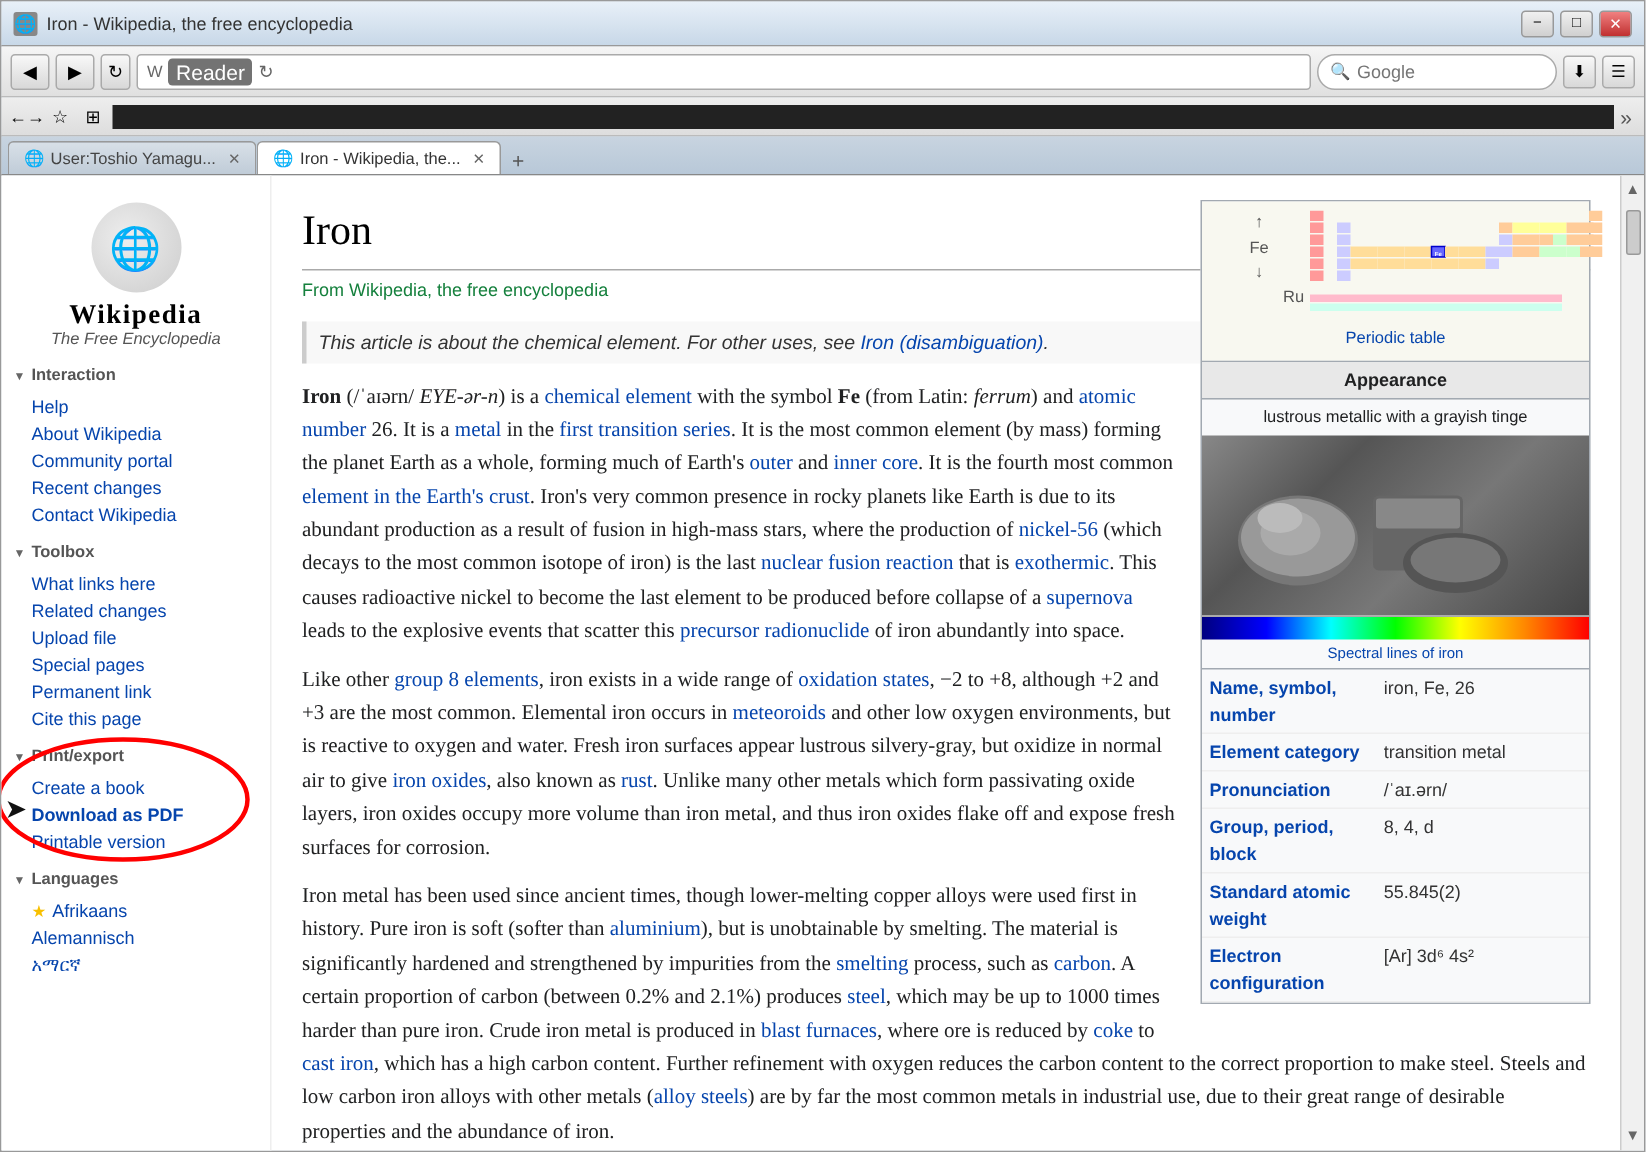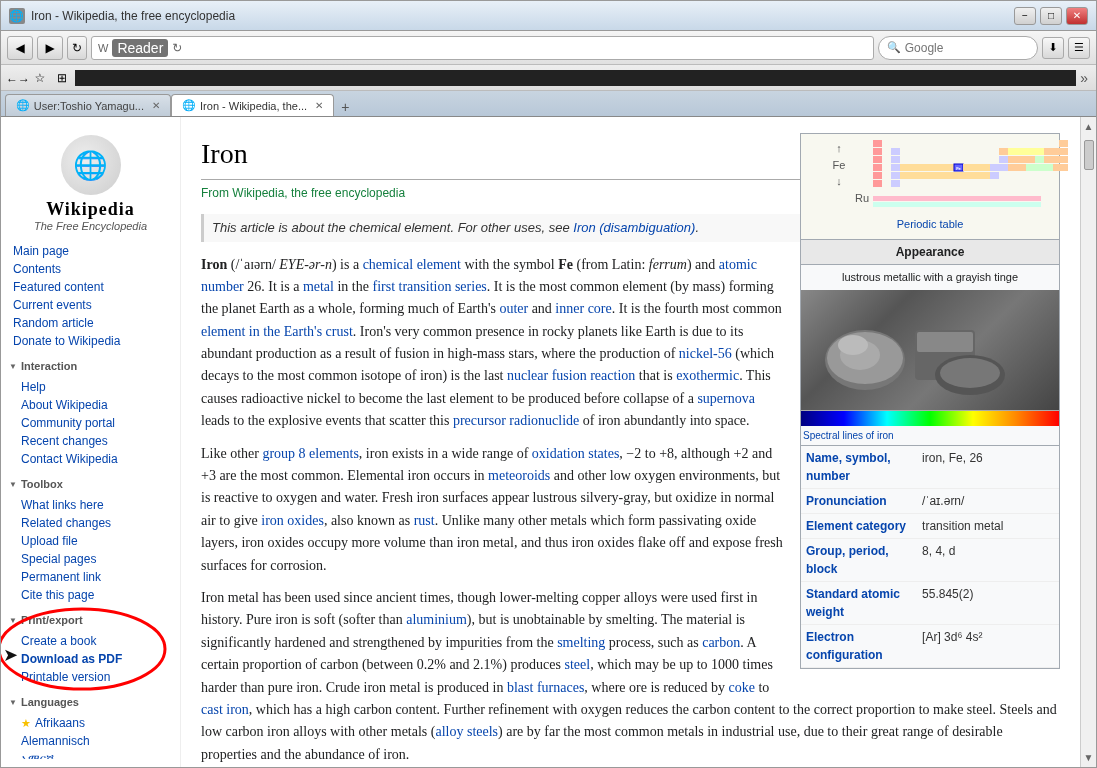--- a/index.html
+++ b/index.html
@@ -57,21 +57,21 @@
     .page-subtitle { font-size: 12px; color: #15803d; font-family: Arial, sans-serif; margin-bottom: 12px; }
     .disambiguation { font-size: 13px; font-style: italic; color: #333; margin-bottom: 12px; background: #f8f8f8; border-left: 3px solid #ccc; padding: 4px 8px; font-family: Arial, sans-serif; }
     .disambiguation a, .wiki-link { color: #0645ad; text-decoration: none; cursor: pointer; }
 
     .infobox { float: right; background: #f8f9fa; border: 1px solid #a2a9b1; margin: 0 0 12px 16px; width: 260px; font-size: 12px; font-family: Arial, sans-serif; }
     .infobox-nav { background: #f8f9fa; text-align: center; padding: 4px; font-size: 11px; color: #0645ad; border-bottom: 1px solid #a2a9b1; }
     .infobox-section-title { background: #e8e8e8; text-align: center; font-weight: bold; font-size: 12px; padding: 3px; border-top: 1px solid #a2a9b1; border-bottom: 1px solid #a2a9b1; }
     .infobox-appearance { text-align: center; padding: 4px; font-size: 11px; }
     .infobox-image { width: 100%; height: 120px; background: linear-gradient(135deg, #888 0%, #555 30%, #777 60%, #444 100%); display: flex; align-items: center; justify-content: center; }
     .spectral-bar { width: 100%; height: 16px; background: linear-gradient(to right, #000080, #0000ff, #00ffff, #00ff00, #ffff00, #ff8800, #ff0000); border-top: 1px solid #aaa; }
-    .spectral-caption { text-align: left; font-size: 10px; padding: 2px; color: #0645ad; border-bottom: 1px solid #a2a9b1; }
+    .spectral-caption { text-align: center; font-size: 10px; padding: 2px; color: #0645ad; border-bottom: 1px solid #a2a9b1; }
     .infobox-table { width: 100%; border-collapse: collapse; }
     .infobox-table tr td { padding: 3px 5px; border-bottom: 1px solid #eee; vertical-align: top; }
     .infobox-table tr td:first-child { font-weight: bold; color: #0645ad; width: 45%; }
     .infobox-table tr td:last-child { color: #333; }
 
     .content-para { margin-bottom: 10px; font-family: Linux Libertine, Georgia, serif; font-size: 14px; line-height: 1.6; }
 
     
     .wiki-content::-webkit-scrollbar { width: 12px; }
     .wiki-content::-webkit-scrollbar-track { background: #f1f1f1; }
@@ -150,28 +150,20 @@
 
     <div class="wiki-sidebar">
       <div class="sidebar-scrollable">
 
         <div class="wiki-logo">
           <div class="wiki-logo-globe">🌐</div>
           <div class="wiki-logo-title">Wikipedia</div>
           <div class="wiki-logo-subtitle">The Free Encyclopedia</div>
         </div>
 
-        <div class="sidebar-nav">
-          <a class="sidebar-link">Main page</a>
-          <a class="sidebar-link">Contents</a>
-          <a class="sidebar-link">Featured content</a>
-          <a class="sidebar-link">Current events</a>
-          <a class="sidebar-link">Random article</a>
-          <a class="sidebar-link">Donate to Wikipedia</a>
-        </div>
 
         <div class="sidebar-section-title">
           <span class="triangle">▼</span>
           <span>Interaction</span>
         </div>
         <div class="sidebar-nav sidebar-indent">
           <a class="sidebar-link">Help</a>
           <a class="sidebar-link">About Wikipedia</a>
           <a class="sidebar-link">Community portal</a>
           <a class="sidebar-link">Recent changes</a>
@@ -342,26 +334,26 @@
           <a class="wiki-link">Spectral lines of iron</a>
         </div>
 
         <table class="infobox-table">
           <tbody>
               <tr>
             <td>Name, symbol, number</td>
             <td>iron, Fe, 26</td>
           </tr>
           <tr>
+            <td>Element category</td>
+            <td>transition metal</td>
+          </tr>
+          <tr>
             <td>Pronunciation</td>
             <td>/ˈaɪ.ərn/</td>
-          </tr>
-          <tr>
-            <td>Element category</td>
-            <td>transition metal</td>
           </tr>
           <tr>
             <td>Group, period, block</td>
             <td>8, 4, d</td>
           </tr>
           <tr>
             <td>Standard atomic weight</td>
             <td>55.845(2)</td>
           </tr>
           <tr>

